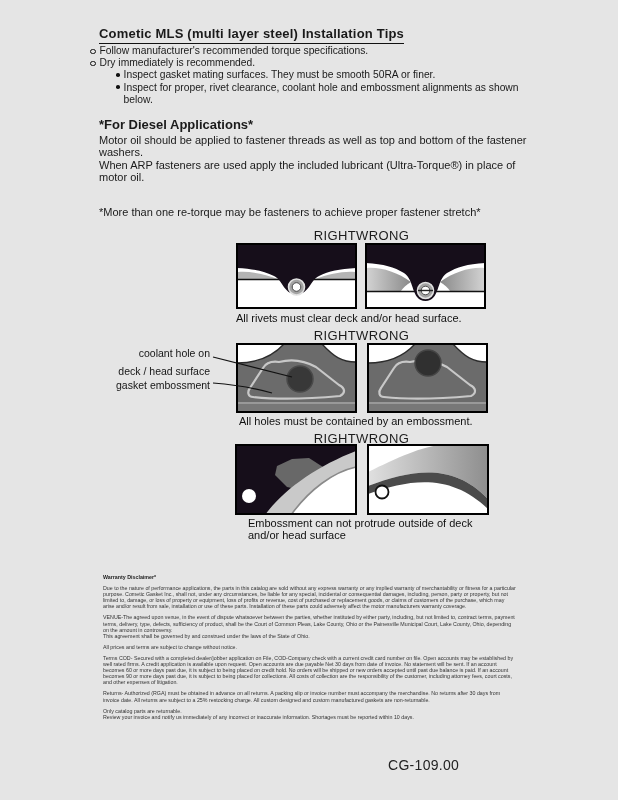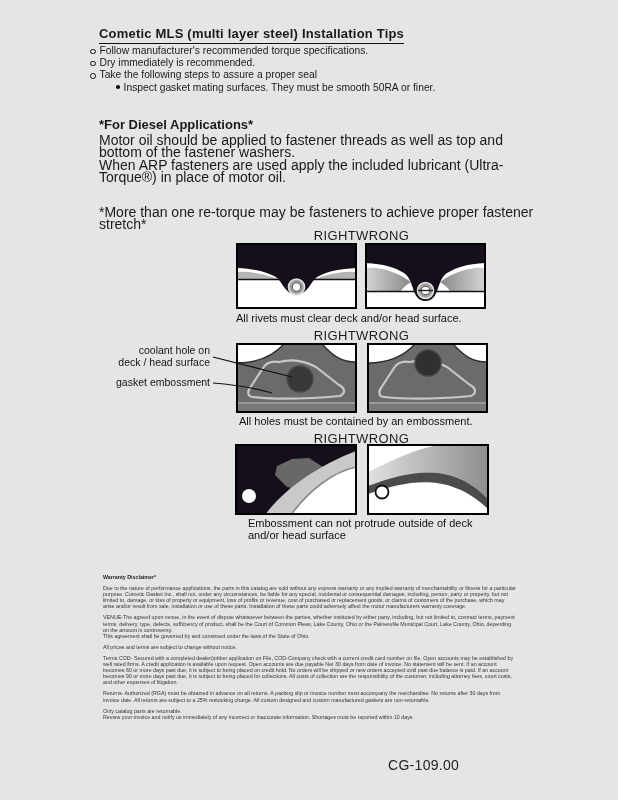--- a/index.html
+++ b/index.html
@@ -6,33 +6,33 @@
   .page{
     position:relative;width:618px;height:800px;background:#e5e5e5;
     font-family:"Liberation Sans","DejaVu Sans",sans-serif;color:var(--ink,#1a1a1a);
     overflow:hidden;margin:0 auto;
   }
   .abs{position:absolute;}
   .title{
     font-size:13px;font-weight:bold;letter-spacing:.2px;
     border-bottom:1.6px solid #111;padding-bottom:2px;display:inline-block;white-space:nowrap;
   }
-  .body-txt{font-size:14px;line-height:12.4px;}
+  .body-txt{font-size:11px;line-height:12.4px;}
   .bullets{font-size:10.3px;line-height:12.2px;}
   .b-row{display:flex;align-items:flex-start;}
   .b-mark{width:3.5px;height:3.5px;border:1px solid #111;border-radius:50%;margin:3.6px 4px 0 0;flex:none;}
   .sb-row{display:flex;align-items:flex-start;margin-left:26px;}
   .sb-mark{width:3.6px;height:3.6px;background:#111;border-radius:50%;margin:3.6px 4px 0 0;flex:none;}
   .h2{font-size:13px;font-weight:bold;}
   .pre{white-space:pre-line;}
   .rw-row{display:flex;justify-content:center;width:251px;text-align:center;}
   .rw{font-size:13px;letter-spacing:.4px;color:#1c1c1c;white-space:nowrap;}
   .caption{font-size:11px;color:#111;line-height:11.8px;}
   .panel{display:block;}
-  .side-label{font-size:10.5px;line-height:12px;text-align:right;width:112px;color:#151515;}
+  .side-label{font-size:10.5px;line-height:18px;text-align:right;width:112px;color:#151515;}
   .fine{font-size:5.3px;line-height:6.1px;width:414px;color:#333;}
   .fine p{margin:0 0 5px 0;white-space:pre-line;}
   .fine .fh{font-weight:bold;margin-bottom:5px;color:#222;}
   .code{font-size:14px;color:#222;letter-spacing:.3px;}
   .overlay{pointer-events:none;}
 </style>
 </head>
 <body>
 
 <div class="page">
@@ -43,27 +43,27 @@
 
   <div class="abs bullets" style="left:90px;top:45px;width:460px;">
     <div class="b-row">
       <span class="b-mark"></span>
       <span>Follow manufacturer's recommended torque specifications.</span>
     </div>
     <div class="b-row">
       <span class="b-mark"></span>
       <span>Dry immediately is recommended.</span>
     </div>
-    <div class="b-row">
-      <span class="b-mark"></span>
-      <span>Take the following steps to assure a proper seal</span>
+    <div class="sb-row">
+      <span class="sb-mark"></span>
+      <span>Inspect gasket mating surfaces.  They must be smooth 50RA or finer.</span>
     </div>
     <div class="sb-row">
       <span class="sb-mark"></span>
-      <span>Inspect gasket mating surfaces.  They must be smooth 50RA or finer.</span>
+      <span>Inspect for proper, rivet clearance, coolant hole and embossment alignments as shown below.</span>
     </div>
   </div>
 
   <div class="abs h2" style="left:99px;top:117px;">*For Diesel Applications*</div>
   <div class="abs body-txt pre" style="left:99px;top:134px;width:440px;">Motor oil should be applied to fastener threads as well as top and bottom of the fastener washers.
 When ARP fasteners are used apply the included lubricant (Ultra-Torque®) in place of motor oil.</div>
   <div class="abs body-txt" style="left:99px;top:206px;width:440px;">*More than one re-torque may be fasteners to achieve proper fastener stretch*</div>
 
   <div class="abs rw-row" style="left:236px;top:228px;">
     <span class="rw">RIGHT</span>

